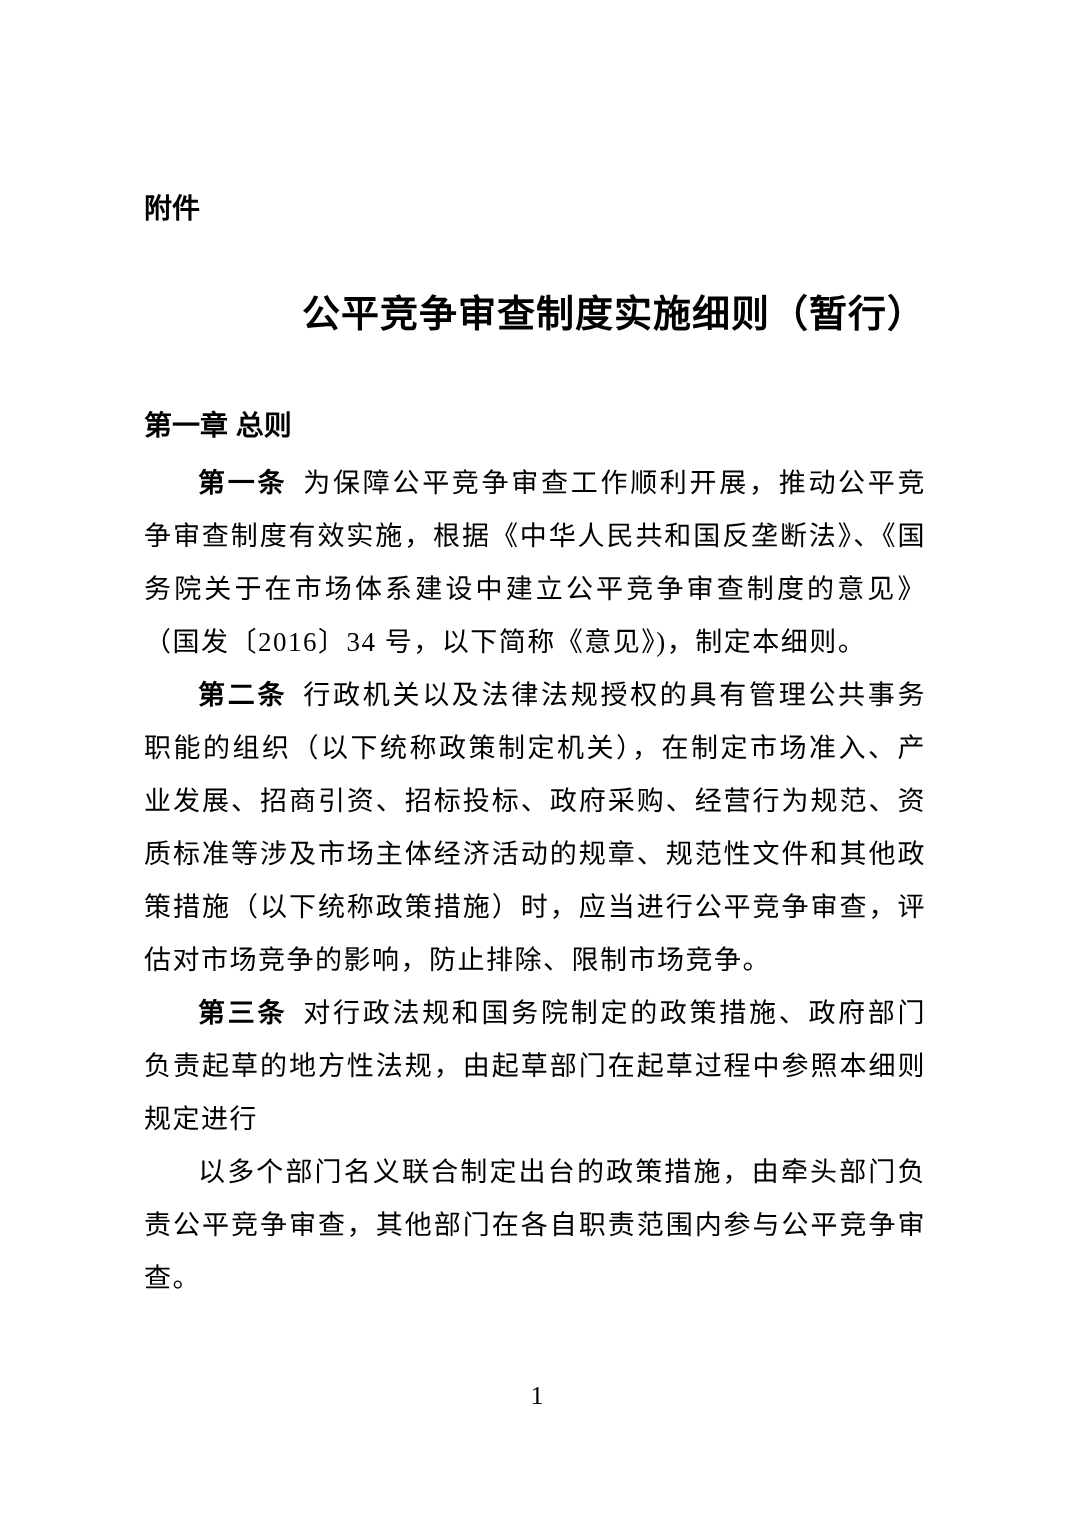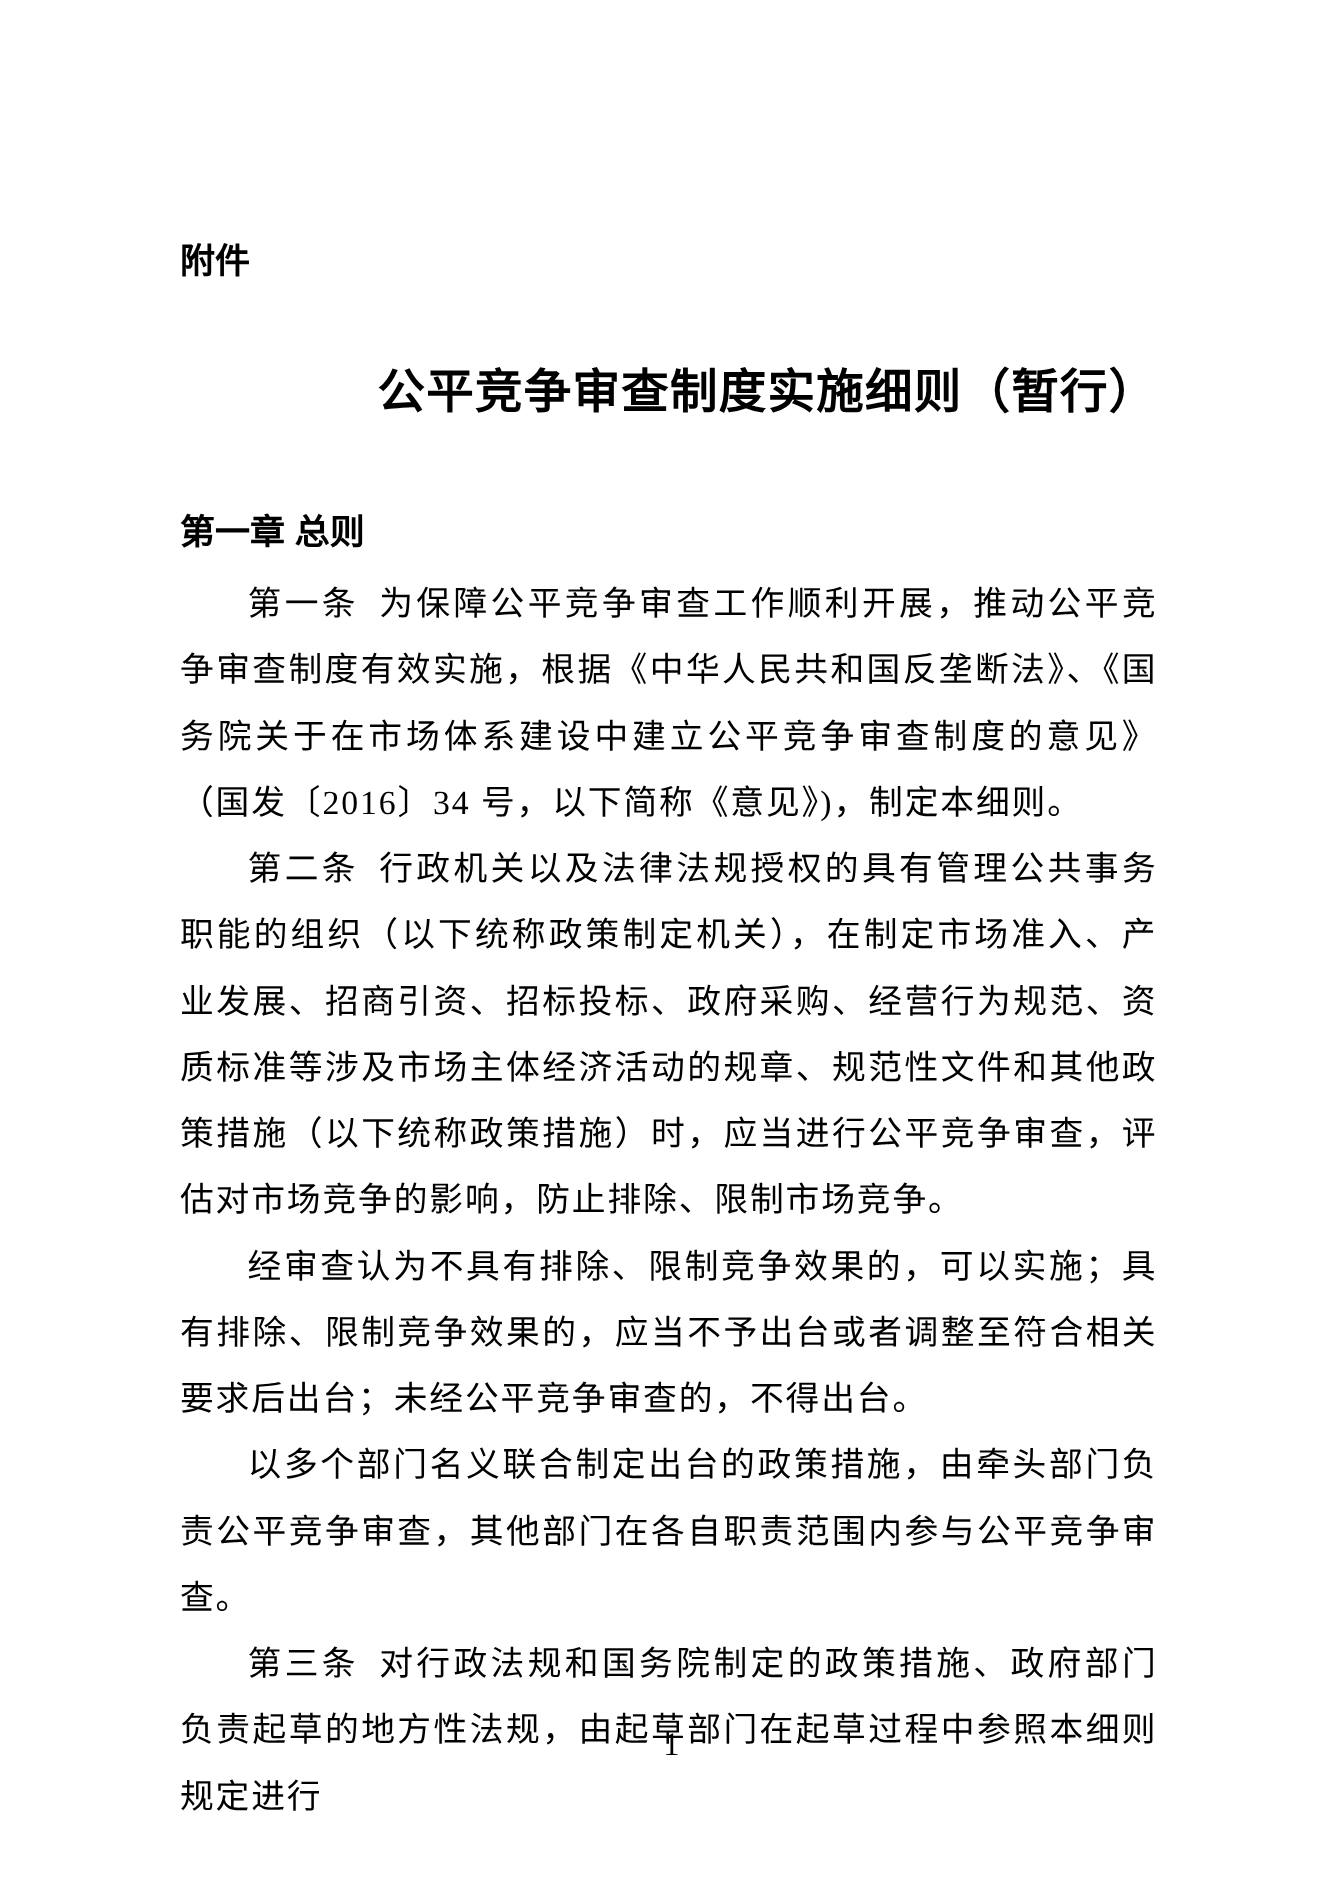--- a/index.html
+++ b/index.html
@@ -50,21 +50,21 @@
     text-align: justify;
     letter-spacing: 1.5px;
   }
   .para {
     margin: 0;
     padding: 0;
     text-indent: 2em;
   }
   .article-num {
     font-family: "Liberation Sans", "DejaVu Sans", sans-serif;
-    font-weight: normal;
+    font-weight: bold;
     margin-right: 0.6em;
   }
   .page-number {
     position: absolute;
     left: 0;
     right: 0;
     top: 1382px;
     text-align: center;
     font-size: 26px;
     line-height: 28px;
@@ -81,23 +81,22 @@
   <h1 class="doc-title">公平竞争审查制度实施细则（暂行）</h1>
 
   <h2 class="chapter-heading">第一章 总则</h2>
 
   <div class="doc-body">
 
     <p class="para"><span class="article-num">第一条</span><span>为保障公平竞争审查工作顺利开展，推动公平竞争审查制度有效实施，根据《中华人民共和国反垄断法》、《国务院关于在市场体系建设中建立公平竞争审查制度的意见》（国发〔2016〕34 号，以下简称《意见》)，制定本细则。</span></p>
 
     <p class="para"><span class="article-num">第二条</span><span>行政机关以及法律法规授权的具有管理公共事务职能的组织（以下统称政策制定机关），在制定市场准入、产业发展、招商引资、招标投标、政府采购、经营行为规范、资质标准等涉及市场主体经济活动的规章、规范性文件和其他政策措施（以下统称政策措施）时，应当进行公平竞争审查，评估对市场竞争的影响，防止排除、限制市场竞争。</span></p>
 
-    <p class="para"><span>经审查认为不具有排除、限制竞争效果的，可以实施；具有排除、限制竞争效果的，应当不予出台或者调整至符合相关要求后出台；未经公平竞争审查的，不得出台。</span></p>
+
+    <p class="para"><span class="article-num">第三条</span><span>对行政法规和国务院制定的政策措施、政府部门负责起草的地方性法规，由起草部门在起草过程中参照本细则规定进行</span></p>
 
     <p class="para"><span>以多个部门名义联合制定出台的政策措施，由牵头部门负责公平竞争审查，其他部门在各自职责范围内参与公平竞争审查。</span></p>
-
-    <p class="para"><span class="article-num">第三条</span><span>对行政法规和国务院制定的政策措施、政府部门负责起草的地方性法规，由起草部门在起草过程中参照本细则规定进行</span></p>
 
   </div>
 
   <div class="page-number">1</div>
 
 </div>
 
 </body></html>

